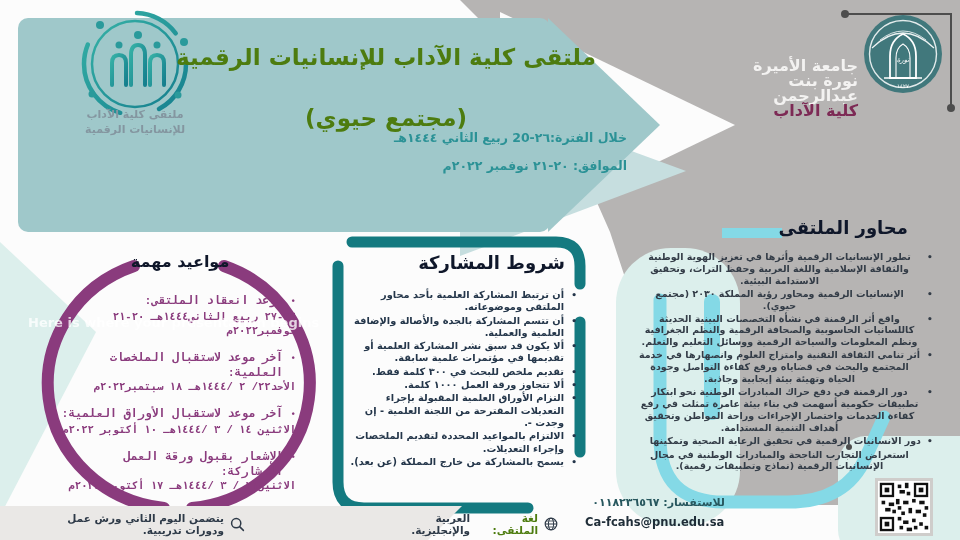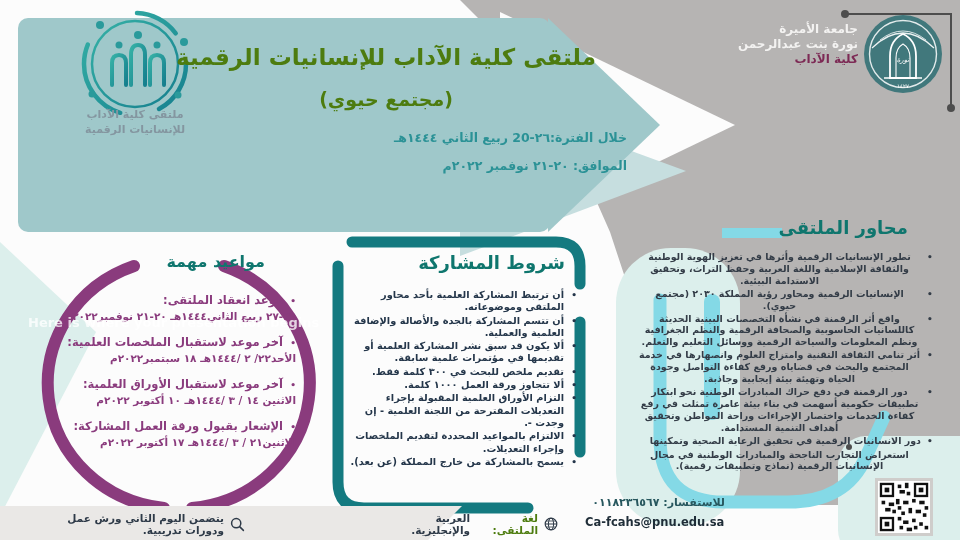--- a/index.html
+++ b/index.html
@@ -6,37 +6,37 @@
   .poster{position:relative;width:960px;height:540px;overflow:hidden;background:#fcfcfc;
           font-family:"DejaVu Sans","Liberation Sans",sans-serif;}
   .abs{position:absolute;z-index:2;}
   .decor{position:absolute;left:0;top:0;z-index:1;}
   .rtl{direction:rtl;}
   .teal{color:#4d7c0f;}
   .b{font-weight:700;}
   .center{text-align:center;}
   .right{text-align:right;}
   .title{font-size:23px;letter-spacing:0;}
-  .subtitle{font-size:19px;}
+  .subtitle{font-size:23px;margin-top:17px;}
   .hdate{font-size:12.5px;color:#2b9296;}
-  .sec-head{font-size:18px;font-weight:700;color:#0f766e;text-align:right;}
+  .sec-head{font-size:18px;font-weight:700;color:#0f172a;}
   .list{display:flex;flex-direction:column;}
   .li{display:flex;gap:5px;align-items:flex-start;}
   .li .dot{flex:0 0 8px;line-height:inherit;}
   .li .dot::before{content:"•";font-size:9px;}
   .li .dot.hide::before{content:"";}
   .axes-list{width:296px;font-size:9.5px;font-weight:700;color:#333c47;line-height:11.9px;text-align:center;}
   .axes-list .li{margin-bottom:1px;}
   .cond-list{width:230px;font-size:9.8px;font-weight:700;color:#24364a;line-height:12.3px;text-align:right;}
   .cond-list .li{margin-bottom:1px;}
-  .dates-list{width:238px;text-align:right;}
+  .dates-list{width:238px;text-align:right;font-family:Liberation Mono, monospace;}
   .d-item{margin-bottom:12px;}
   .d-label{font-size:11.5px;font-weight:700;color:#8a3b7d;line-height:15px;}
   .d-value{font-size:10.5px;font-weight:700;color:#8a3b7d;line-height:14px;padding-left:4px;}
-  .univ{font-size:12px;font-weight:700;color:#f3f2f1;line-height:15px;text-align:right;}
+  .univ{font-size:16px;font-weight:700;color:#f3f2f1;line-height:15px;text-align:right;margin-top:36px;}
   .univ .college{color:#7d2a55;}
   .logo-caption{font-size:11px;font-weight:700;color:#8496a0;line-height:14.5px;text-align:center;}
   .watermark{font-size:13px;font-weight:700;color:rgba(255,255,255,0.78);white-space:nowrap;}
   .foot{font-size:10.5px;font-weight:700;color:#2e3a48;display:flex;align-items:center;gap:6px;}
   .foot .icon{display:inline-flex;}
   .contact-phone{font-size:11px;font-weight:700;color:#27575e;}
   .contact-email{font-size:11.5px;font-weight:700;color:#1f2d38;direction:ltr;}
   .qr-wrap{width:58px;height:58px;background:#cfcdcb;padding:3px;box-sizing:border-box;}
   .qr-wrap svg{display:block;background:#fff;}
 </style>

